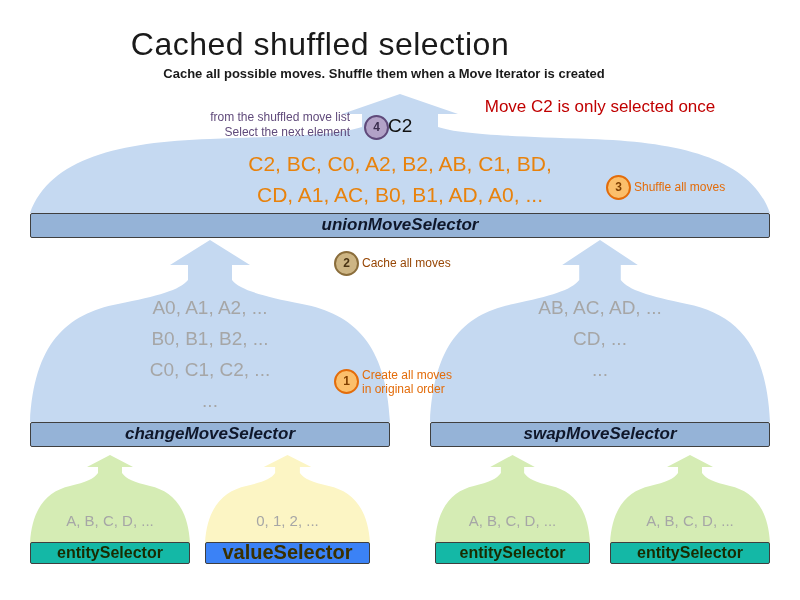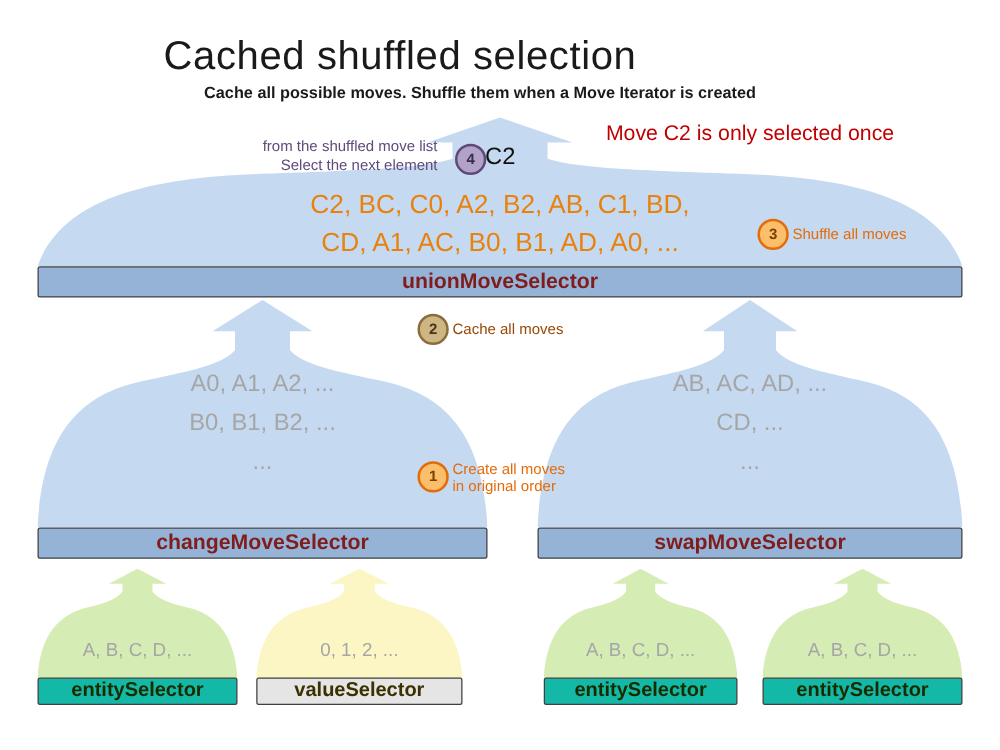--- a/index.html
+++ b/index.html
@@ -43,23 +43,23 @@
   .lbl-brown{color:#974706;}
   .moves-text{
     left:30px;width:740px;text-align:center;
     font-size:21px;line-height:30px;color:#e8820c;
   }
   .bar{
     text-align:center;font-weight:bold;
     border:1.5px solid #3f3f3f;border-radius:2px;
     box-sizing:border-box;
   }
-  .bar-blue{background:#95b3d7;color:#7f1d1d;font-size:17px;height:25px;line-height:22px;}
+  .bar-blue{background:#95b3d7;color:#0f172a;font-size:17px;height:25px;line-height:22px;font-style:italic;}
   .bar-green{background:#14b8a6;color:#1a2b00;font-size:16px;height:22px;line-height:19px;}
-  .bar-yellow{background:#e5e5e5;color:#3a3000;font-size:16px;height:22px;line-height:19px;}
+  .bar-yellow{background:#3b82f6;color:#3a3000;font-size:20px;height:22px;line-height:19px;}
   .funnel-text{
     text-align:center;color:#a6a6a6;
   }
   .funnel-text-mid{font-size:19px;line-height:31px;}
   .funnel-text-small{font-size:15px;}
   svg{display:block;}
 </style>
 </head>
 <body>
 
@@ -88,20 +88,21 @@
 
 <div class="abs badge badge-tan" style="left:334px;top:251px;">2</div>
 <div class="abs step-label lbl-brown" style="left:362px;top:256px;">Cache all moves</div>
 
 <svg class="abs" style="left:30px;top:240px;" width="360" height="182" viewBox="0 0 360 182" preserveAspectRatio="none">
   <path d="M0,182 C4,104 36,74 88,64 C128,56 150,50 158,40 L158,25 L140,25 L180,0 L220,25 L202,25 L202,40 C210,50 232,56 272,64 C324,74 356,104 360,182 Z" fill="#c5d9f1"></path>
 </svg>
 <div class="abs funnel-text funnel-text-mid" style="left:30px;top:292px;width:360px;">
   <div>A0, A1, A2, ...</div>
   <div>B0, B1, B2, ...</div>
+  <div>C0, C1, C2, ...</div>
   <div>...</div>
 </div>
 
 <svg class="abs" style="left:430px;top:240px;" width="340" height="182" viewBox="0 0 360 182" preserveAspectRatio="none">
   <path d="M0,182 C4,104 36,74 88,64 C128,56 150,50 158,40 L158,25 L140,25 L180,0 L220,25 L202,25 L202,40 C210,50 232,56 272,64 C324,74 356,104 360,182 Z" fill="#c5d9f1"></path>
 </svg>
 <div class="abs funnel-text funnel-text-mid" style="left:430px;top:292px;width:340px;">
   <div>AB, AC, AD, ...</div>
   <div>CD, ...</div>
   <div>...</div>

